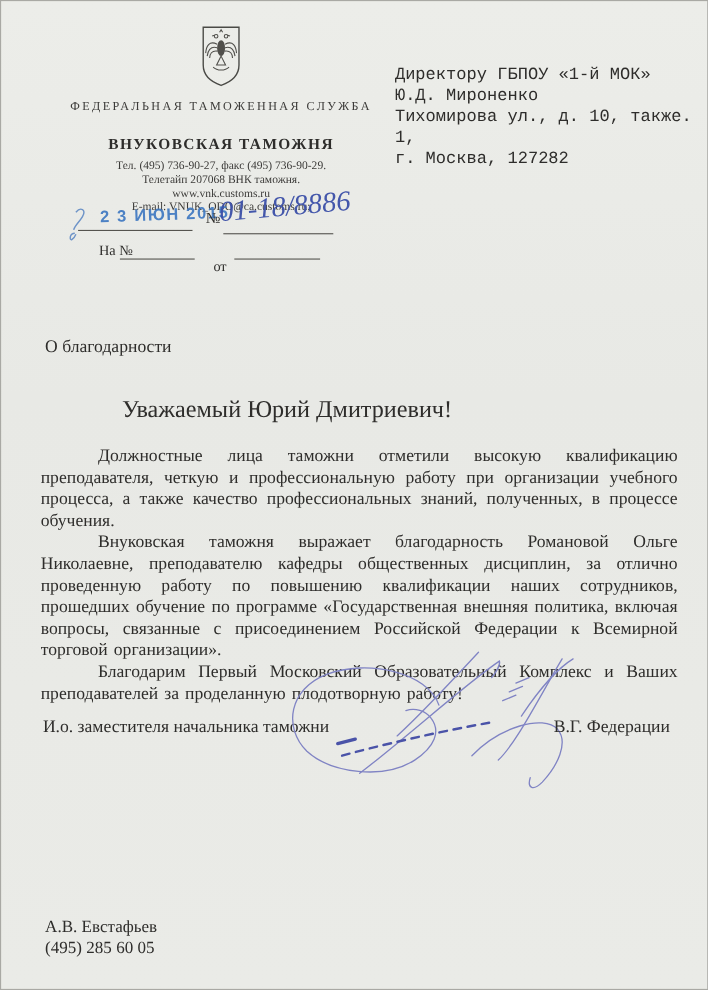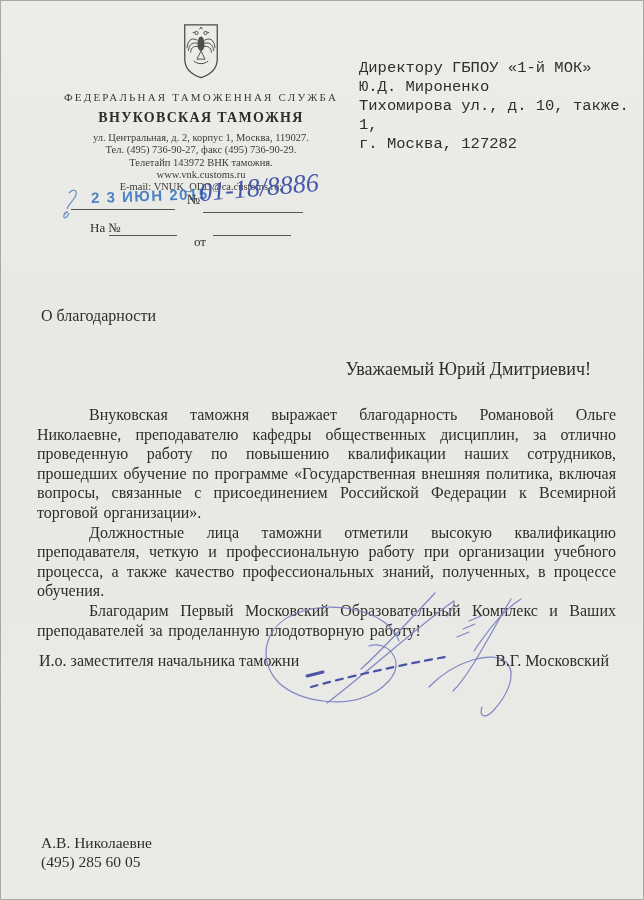--- a/index.html
+++ b/index.html
@@ -11,21 +11,21 @@
     border:1px solid #a9a9a4;
     box-sizing:border-box;
     overflow:hidden;
     font-family:"Liberation Serif", serif;
     color:var(--ink,#2e2d2b);
   }
   
   .letterhead{position:absolute;left:58px;top:22px;width:284px;text-align:center;}
   .emblem{display:block;margin:0 auto;width:40px;height:56px;}
   .agency{margin-top:12px;font-size:11px;letter-spacing:2.2px;white-space:nowrap;color:#3c3b39;}
-  .office{margin-top:7px;font-size:14px;font-weight:bold;letter-spacing:1.3px;white-space:nowrap;}
+  .office{margin-top:21px;font-size:14px;font-weight:bold;letter-spacing:1.3px;white-space:nowrap;}
   .addr{margin-top:6px;font-size:10.5px;line-height:12.3px;color:#3c3b39;}
   .addr div{white-space:nowrap;}
   
   .recipient{position:absolute;left:358px;top:58px;font-size:15.5px;line-height:19px;font-family:Liberation Mono, monospace;}
   .recipient .r1{}
   
   .date-stamp{
     position:absolute;left:90px;top:186px;
     font-family:"Liberation Sans",sans-serif;font-weight:bold;font-size:15px;
     letter-spacing:1.5px;color:var(--stamp_blue,#3f79c2);
@@ -41,21 +41,21 @@
     color:var(--pen_blue,#3c50a8);transform:rotate(-5deg);white-space:nowrap;opacity:.95;
   }
   .reply-label{position:absolute;font-size:13px;}
   .na-label{left:72px;top:219px;margin-left:17px;}
   .ot-label{left:193px;top:219px;margin-top:14px;}
   .reply-line1{left:108px;top:217px;width:68px;height:17px;}
   .reply-line2{left:212px;top:217px;width:78px;height:17px;}
   .squiggle{position:absolute;left:56px;top:186px;}
   
   .subject{position:absolute;left:40px;top:306px;font-size:16px;text-align:center;}
-  .salutation{position:absolute;left:110px;top:358px;width:480px;text-align:right;font-size:18px;}
+  .salutation{position:absolute;left:110px;top:358px;width:480px;text-align:left;font-size:22px;}
   .body-text{position:absolute;left:36px;top:404px;width:579px;font-size:16px;line-height:19.6px;text-align:justify;}
   .body-text p{margin:0;text-indent:52px;word-spacing:1.5px;}
   
   .sig-position{position:absolute;left:38px;top:651px;font-size:16px;white-space:nowrap;}
   .sig-name{position:absolute;right:34px;top:651px;font-size:16px;white-space:nowrap;}
   .signature-svg{position:absolute;left:248px;top:590px;}
   
   .executor{position:absolute;left:40px;top:832px;font-size:15.5px;line-height:19px;}
   svg{display:block;}
 </style>
@@ -75,23 +75,22 @@
         <path d="M18,19 C10,15 7,21 6.5,28 M18,22.5 C11,20.5 8.5,26 8,31 M18.5,26 C12.5,25 10.5,29 10.5,33"></path>
         <path d="M26,19 C34,15 37,21 37.5,28 M26,22.5 C33,20.5 35.5,26 36,31 M25.5,26 C31.5,25 33.5,29 33.5,33"></path>
         <path d="M22,31 l-4.5,9 h9 Z"></path>
         <path d="M14,42 C18,46 26,46 30,42"></path>
       </g>
       <ellipse cx="22" cy="23" rx="4" ry="8" fill="#504f4b"></ellipse>
     </svg>
     <div class="agency">ФЕДЕРАЛЬНАЯ ТАМОЖЕННАЯ СЛУЖБА</div>
     <div class="office">ВНУКОВСКАЯ ТАМОЖНЯ</div>
     <div class="addr">
-      <div>ул. Центральная, д. 2,  корпус 1, Москва, 119027.</div>
       <div>Тел. (495) 736-90-27, факс (495) 736-90-29.</div>
-      <div>Телетайп 143972 ВНК таможня.</div>
+      <div>Телетайп 207068 ВНК таможня.</div>
       <div>www.vnk.customs.ru</div>
       <div>E-mail: VNUK_ODO@ca.customs.ru;</div>
     </div>
   </div>
 
   <div class="recipient">
     <div>Директору ГБПОУ «1-й МОК»</div>
     <div class="r1">Ю.Д. Мироненко</div>
     <div class="r1">Тихомирова ул., д. 10, также. 1,</div>
     <div>г. Москва, 127282</div>
@@ -112,22 +111,22 @@
 
   <div class="reply-label na-label">На №</div>
   <div class="blank reply-line1"></div>
   <div class="reply-label ot-label">от</div>
   <div class="blank reply-line2"></div>
 
   <div class="subject">О благодарности</div>
   <div class="salutation">Уважаемый Юрий Дмитриевич!</div>
 
   <div class="body-text">
+    <p>Должностные лица таможни отметили высокую квалификацию преподавателя, четкую и профессиональную работу при организации учебного процесса, а также качество профессиональных знаний, полученных, в процессе обучения.</p>
     <p>Внуковская таможня выражает благодарность Романовой Ольге Николаевне, преподавателю кафедры общественных дисциплин, за отлично проведенную работу по повышению квалификации наших сотрудников, прошедших обучение по программе «Государственная внешняя политика, включая вопросы, связанные с присоединением Российской Федерации к Всемирной торговой организации».</p>
-    <p>Должностные лица таможни отметили высокую квалификацию преподавателя, четкую и профессиональную работу при организации учебного процесса, а также качество профессиональных знаний, полученных, в процессе обучения.</p>
     <p>Благодарим Первый Московский Образовательный Комплекс и Ваших преподавателей за проделанную плодотворную работу!</p>
   </div>
 
   <div class="sig-position">И.о. заместителя начальника таможни</div>
 
   <svg class="signature-svg" width="280" height="132" viewBox="0 0 280 132">
     <g fill="none" stroke="var(--signature_blue,#8084c4)" stroke-width="1.2" stroke-linecap="round">
       <path d="M150,50 C140,20 85,8 48,22 C14,35 8,70 30,92 C52,112 100,118 128,100 C146,88 152,74 143,62 C138,55 128,52 120,55"></path>
       <path d="M78,112 C120,80 175,30 205,10 C206,13 202,20 198,25"></path>
       <path d="M186,2 C160,30 130,62 112,78"></path>
@@ -135,20 +134,20 @@
       <path d="M180,96 C205,70 245,58 258,72 C268,84 258,105 244,120 C236,128 230,126 233,116"></path>
       <path d="M225,60 C245,30 262,14 272,8"></path>
       <path d="M208,46 l12,-5 M214,38 l12,-5 M220,30 l12,-5"></path>
     </g>
     <g fill="none" stroke="var(--signature_dark,#4a53a8)" stroke-linecap="round">
       <path d="M62,96 C90,88 150,74 196,66" stroke-width="2.2" stroke-dasharray="7 6"></path>
       <path d="M58,85 l16,-4" stroke-width="3"></path>
     </g>
   </svg>
 
-  <div class="sig-name">В.Г. Московский</div>
+  <div class="sig-name">В.Г. Федерации</div>
 
   <div class="executor">
-    <div>А.В. Николаевне</div>
+    <div>А.В. Евстафьев</div>
     <div>(495) 285 60 05</div>
   </div>
 
 </div>
 
 </body></html>

